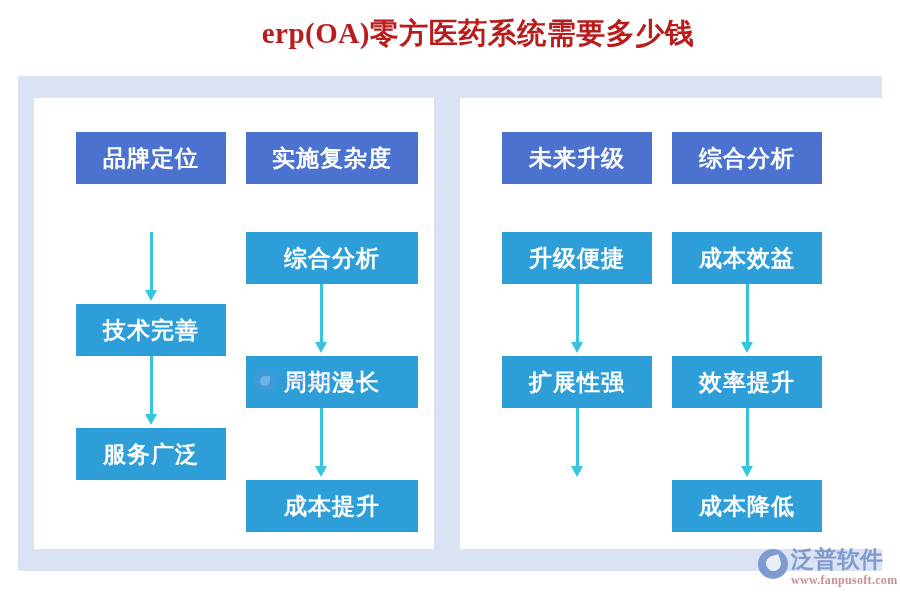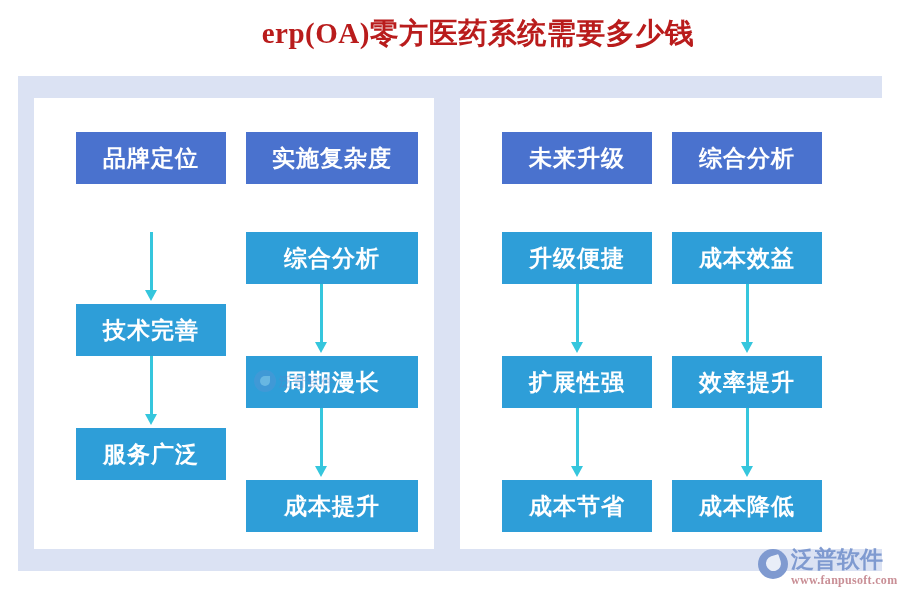--- a/index.html
+++ b/index.html
@@ -255,21 +255,20 @@
       <div class="node body">升级便捷</div>
       <div class="connector">
         <div class="stem"></div>
         <div class="head-tip"></div>
       </div>
       <div class="node body">扩展性强</div>
       <div class="connector">
         <div class="stem"></div>
         <div class="head-tip"></div>
       </div>
-      <div class="node body">成本节省</div>
     </div>
 
     <div class="column col-2">
       <div class="node head">综合分析</div>
       <div class="gap-plain"></div>
       <div class="node body">成本效益</div>
       <div class="connector">
         <div class="stem"></div>
         <div class="head-tip"></div>
       </div>

